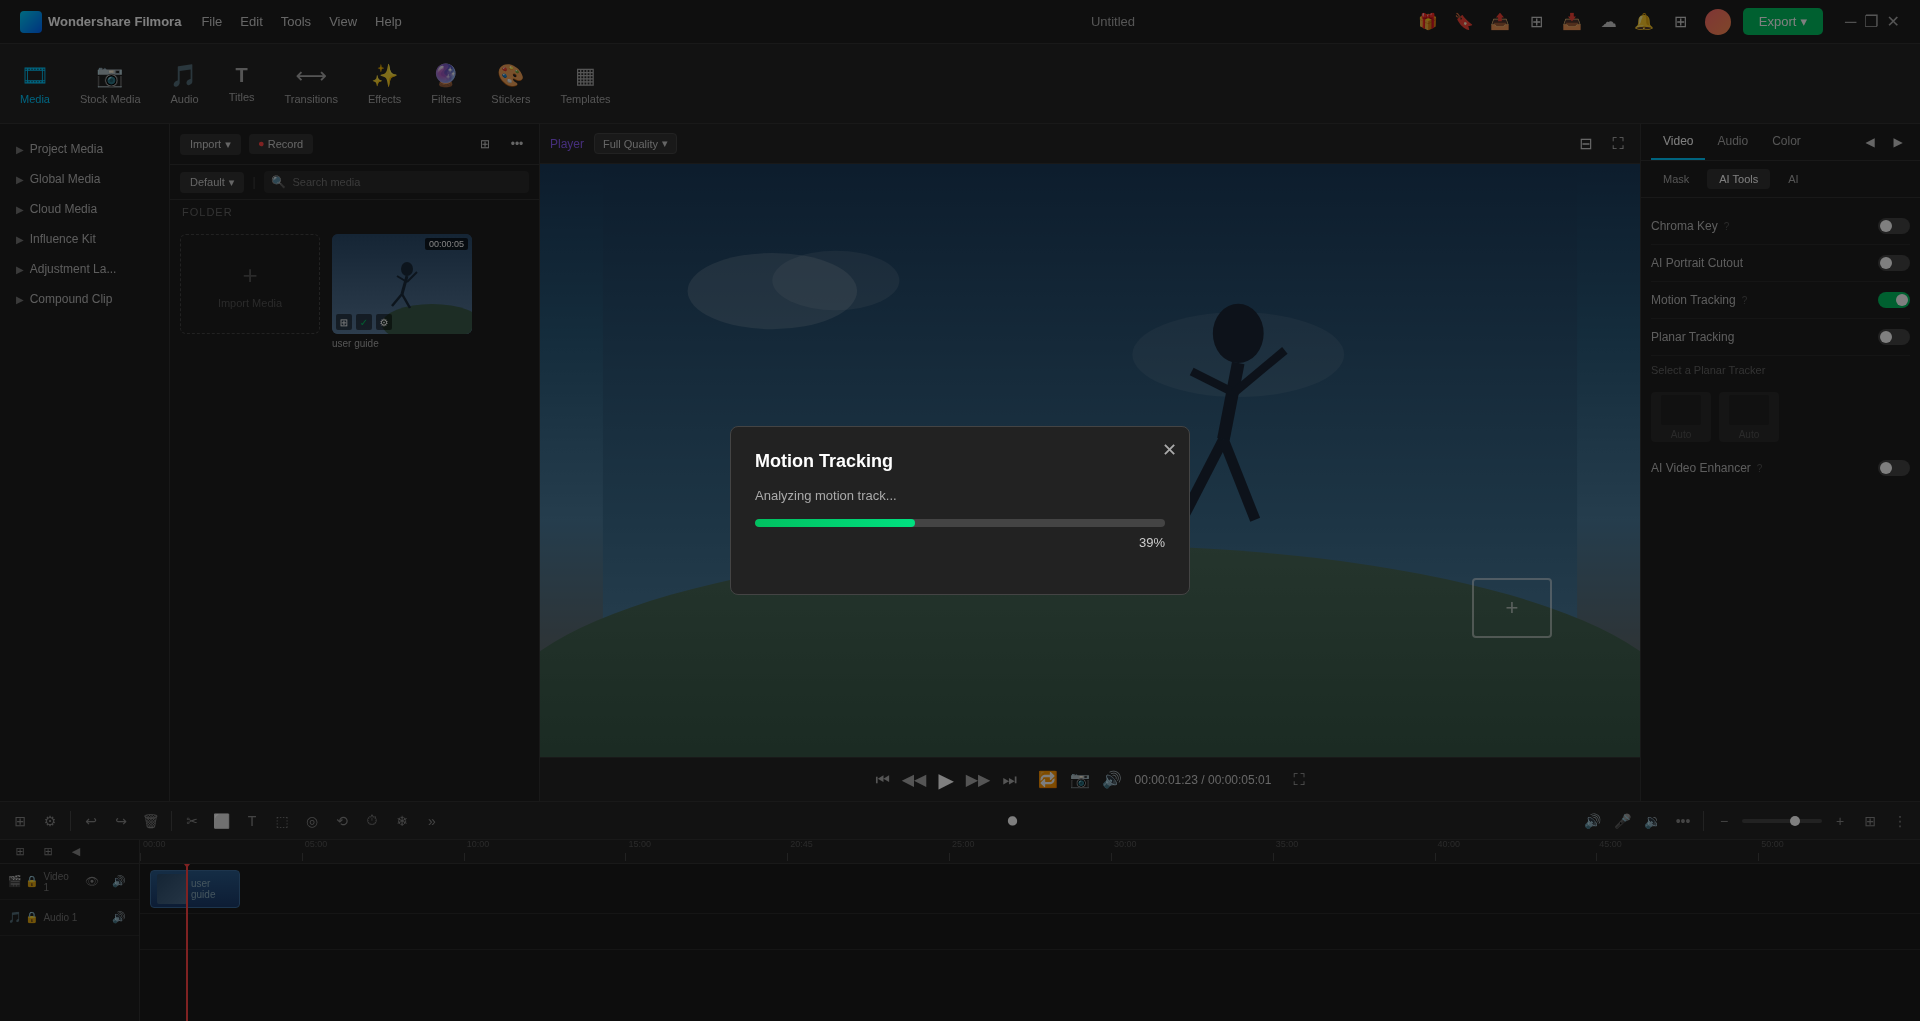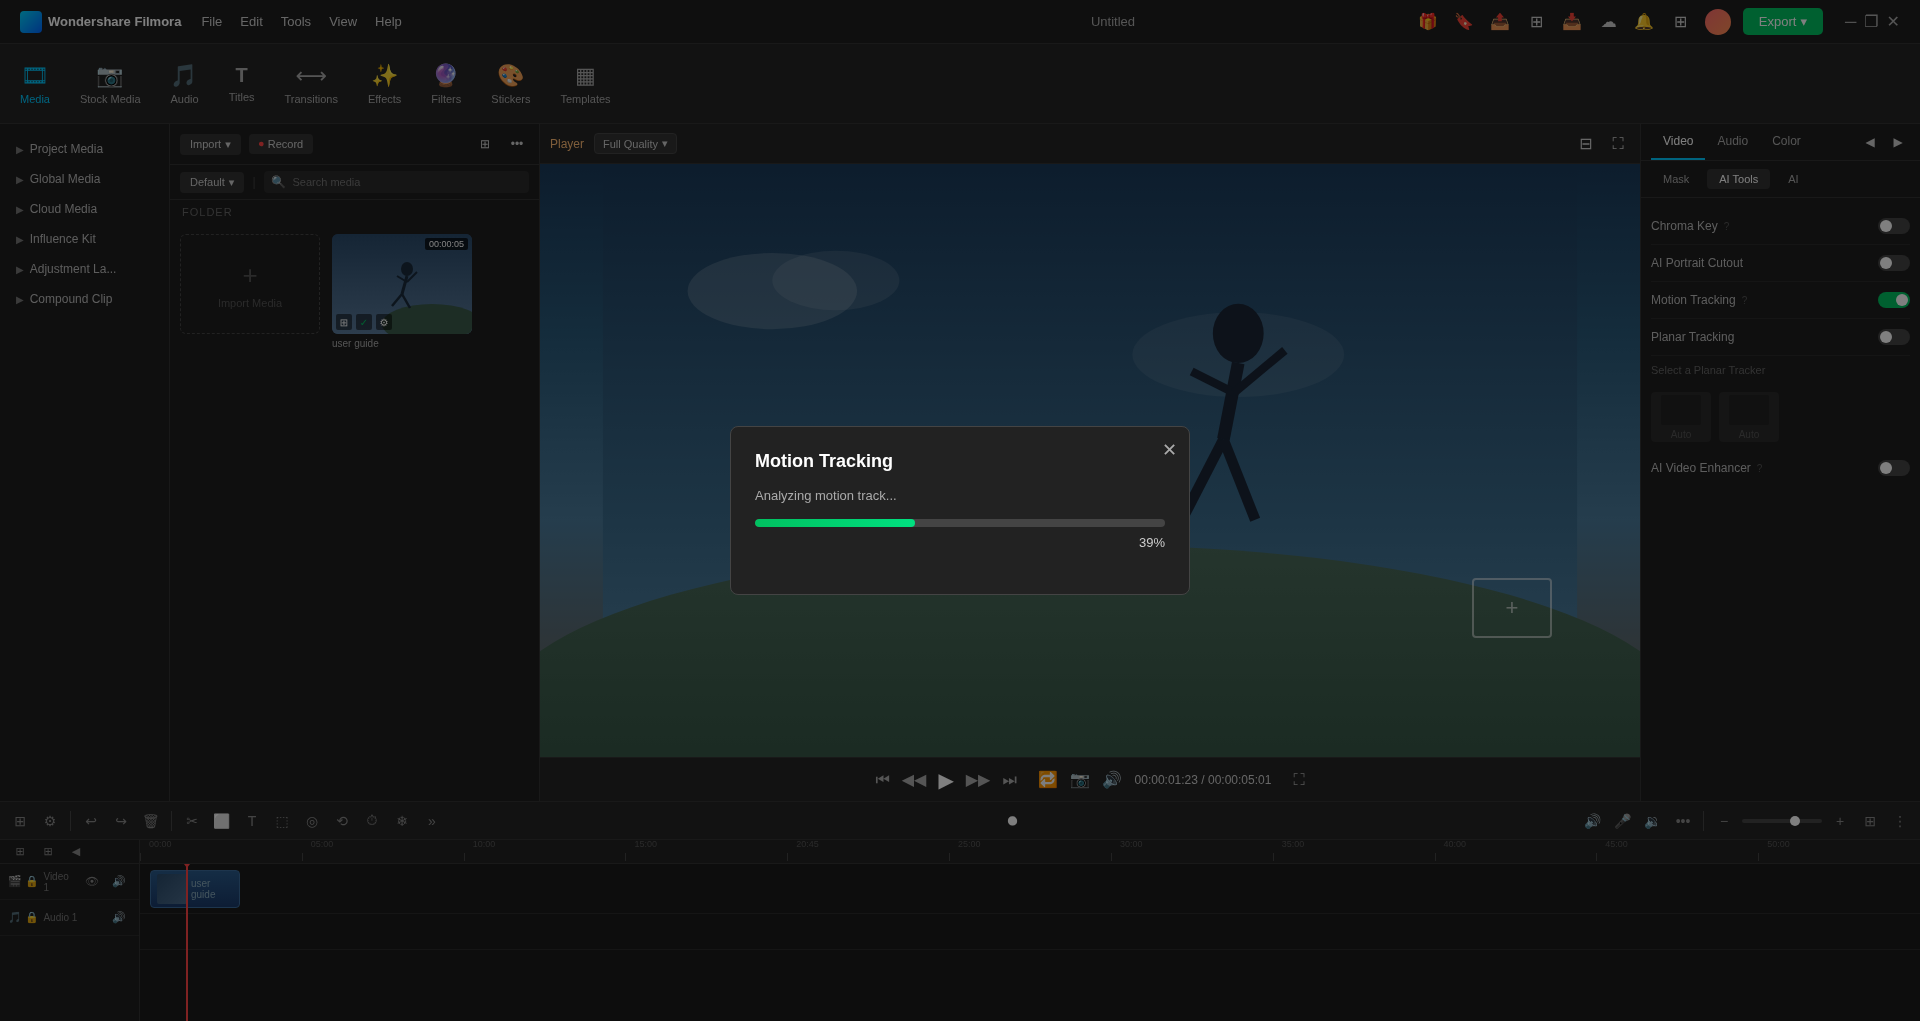--- a/index.html
+++ b/index.html
@@ -204,21 +204,21 @@
       background: #1a1a1a;
       position: relative;
     }
     .preview-toolbar {
       height: 40px;
       background: #252525;
       display: flex; align-items: center; padding: 0 10px; gap: 10px;
       border-bottom: 1px solid #333;
       flex-shrink: 0;
     }
-    .preview-label { color: #fdba74; font-size: 12px; }
+    .preview-label { color: #8b5cf6; font-size: 12px; }
     .quality-select {
       background: #333; border: 1px solid #444; color: #ccc;
       padding: 3px 8px; border-radius: 4px; font-size: 11px;
       display: flex; align-items: center; gap: 4px; cursor: pointer;
     }
     .preview-icons { margin-left: auto; display: flex; gap: 8px; }
     .preview-video {
       flex: 1;
       background: #111;
       position: relative;
@@ -460,21 +460,21 @@
       display: flex; gap: 0;
       width: 100%; height: 100%;
       align-items: flex-end;
       padding-left: 0;
     }
     .ruler-mark {
       flex: 1; border-left: 1px solid #444;
       height: 8px; position: relative; min-width: 80px;
     }
     .ruler-mark span {
-      position: absolute; top: -14px; left: 8px;
+      position: absolute; top: -14px; left: 2px;
       font-size: 9px; color: #555;
     }
     .timeline-tracks {
       flex: 1; overflow: hidden; position: relative;
     }
     .tl-track {
       height: 50px;
       border-bottom: 1px solid #2a2a2a;
       position: relative;
     }

